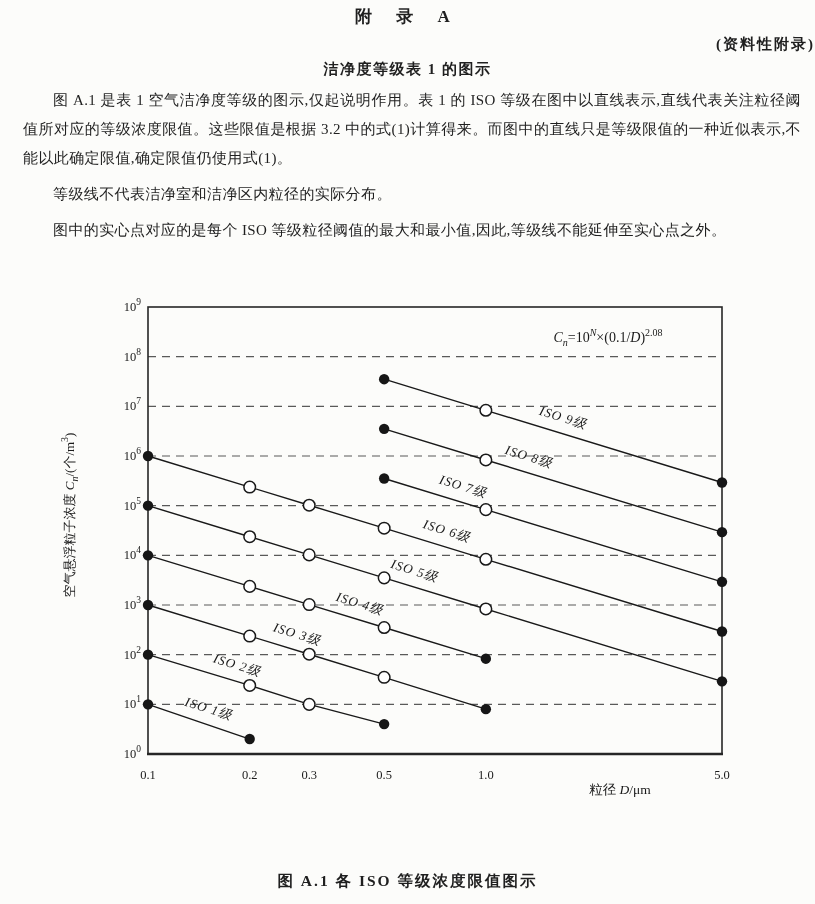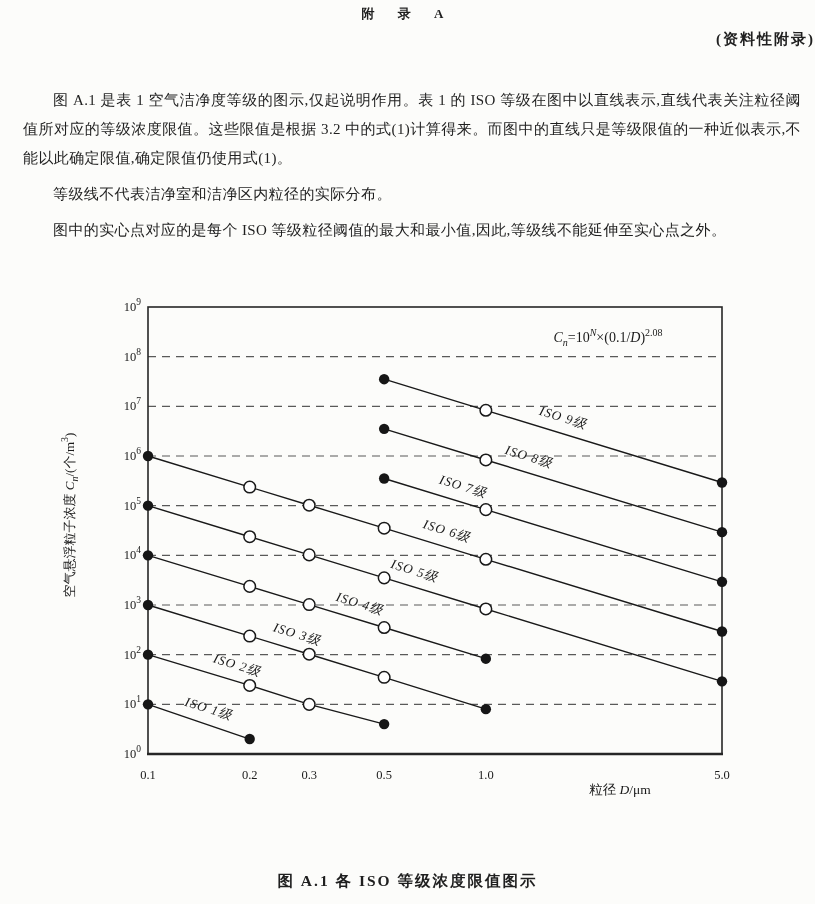--- a/index.html
+++ b/index.html
@@ -2,21 +2,21 @@
 <html><head>
 <meta charset="utf-8">
 <style>
   html,body{margin:0;padding:0;background:#e8e8e8;}
   .page{
     position:relative;width:815px;height:904px;margin:0 auto;
     background:#fcfcfa;color:#1f1f1f;overflow:hidden;
     font-family:"Liberation Serif","DejaVu Serif",serif;
   }
   .titles{position:absolute;top:5px;left:0;width:100%;text-align:center;}
-  .t1{font-size:13px;font-weight:bold;letter-spacing:10px;margin-bottom:7px;}
+  .t1{font-size:17px;font-weight:bold;letter-spacing:10px;margin-bottom:7px;}
   .t2{font-size:15px;font-weight:bold;letter-spacing:2px;margin-bottom:6px;text-align:right;}
   .t3{font-size:15px;font-weight:bold;letter-spacing:1.5px;}
   .text-block{position:absolute;top:86px;left:18px;right:14px;}
   .text-block p{
     margin:0 0 7px 5px;font-size:15px;line-height:29px;letter-spacing:0.4px;
     text-align:justify;text-indent:2em;
   }
   .chart-wrap{position:absolute;top:288px;left:0;width:815px;height:516px;}
   svg text{font-family:"Liberation Serif","DejaVu Serif",serif;fill:#1a1a1a;}
   .grid{stroke:#595959;stroke-width:1.1;stroke-dasharray:8 6;}
@@ -40,20 +40,21 @@
   }
 </style>
 </head>
 <body>
 
 <div class="page">
 
   <div class="titles">
     <div class="t1">附 录 A</div>
     <div class="t2">(资料性附录)</div>
+    <div class="t3">洁净度等级表 1 的图示</div>
   </div>
 
   <div class="text-block">
     <p>图 A.1 是表 1 空气洁净度等级的图示,仅起说明作用。表 1 的 ISO 等级在图中以直线表示,直线代表关注粒径阈值所对应的等级浓度限值。这些限值是根据 3.2 中的式(1)计算得来。而图中的直线只是等级限值的一种近似表示,不能以此确定限值,确定限值仍使用式(1)。</p>
     <p>等级线不代表洁净室和洁净区内粒径的实际分布。</p>
     <p>图中的实心点对应的是每个 ISO 等级粒径阈值的最大和最小值,因此,等级线不能延伸至实心点之外。</p>
   </div>
 
   <div class="chart-wrap">
     <svg id="chart-svg" width="815" height="516" viewBox="0 0 815 516">

